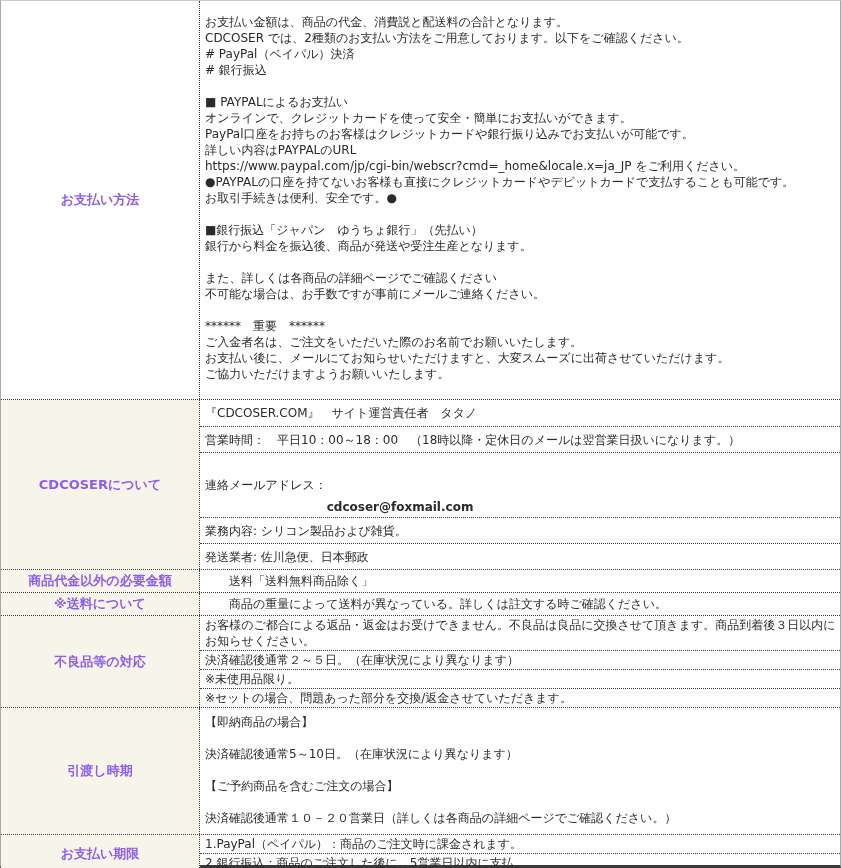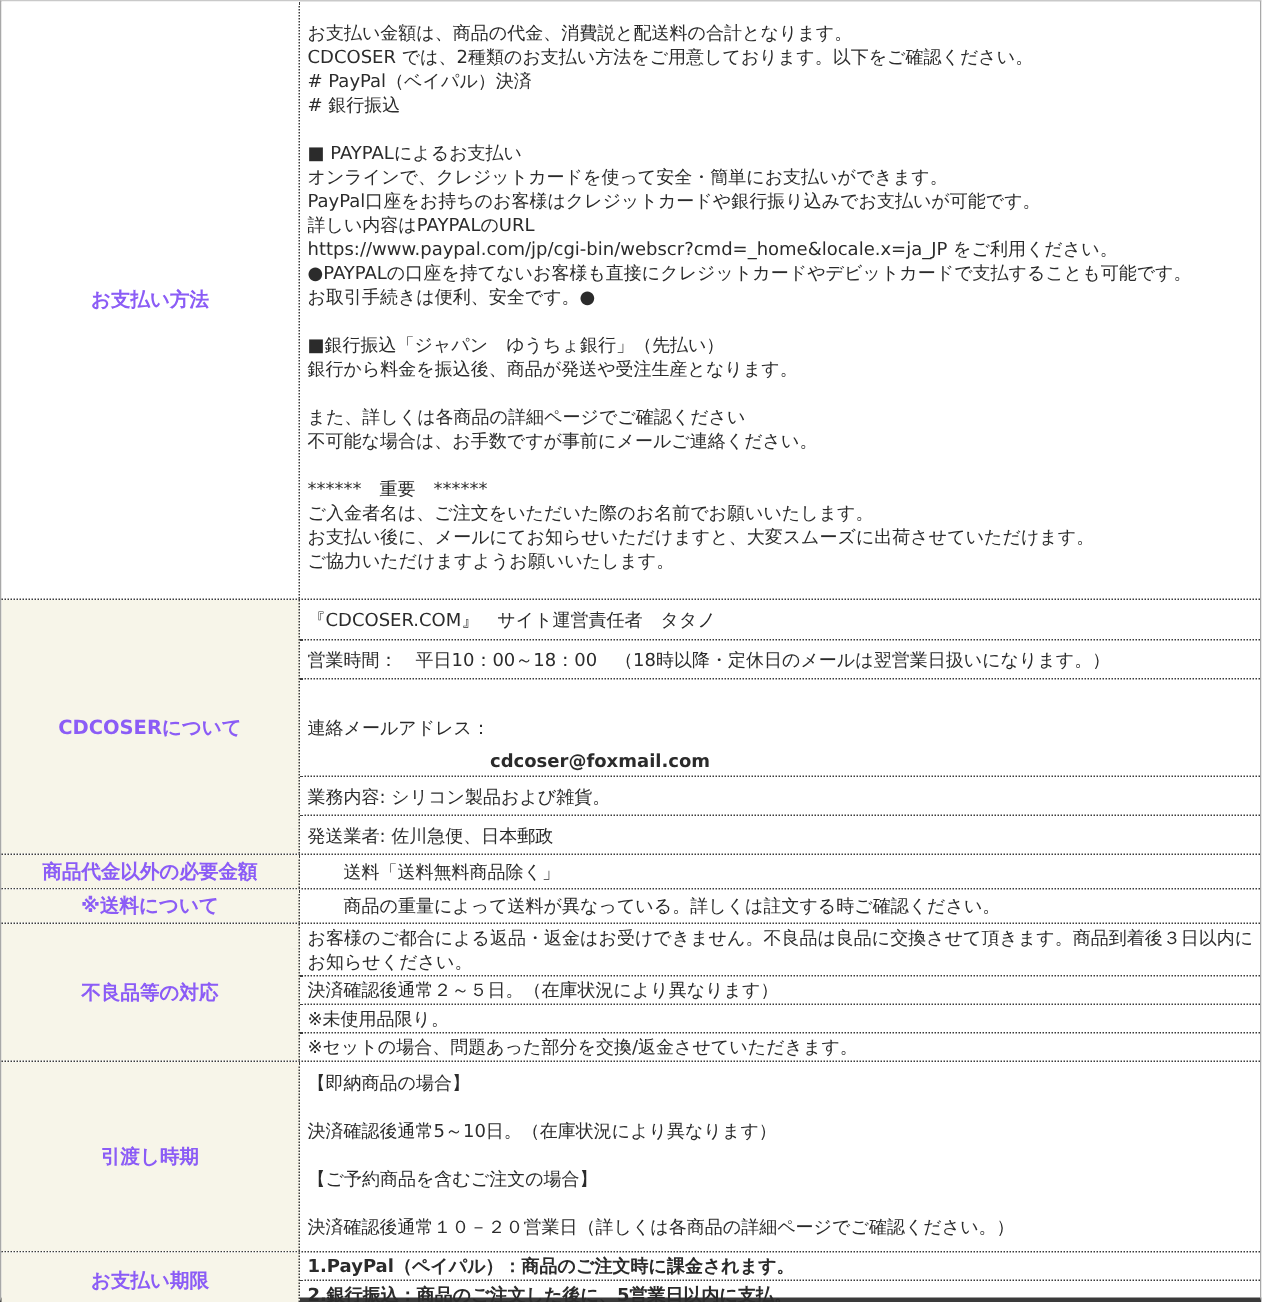--- a/index.html
+++ b/index.html
@@ -34,21 +34,21 @@
     display:flex; align-items:center; flex:1 1 auto;
   }
   .subrow + .subrow { border-top:1px dotted #3c3c3c; }
   .ln { min-height:16px; line-height:16px; white-space:pre-wrap; }
   .row-payment .ccell { min-height:398px; }
   .row-delivery .ccell { min-height:126px; padding-top:6px; }
   .row-about .subrow { min-height:26px; }
   .row-fees .subrow, .row-shipping .subrow { min-height:21px;margin-left:24px; }
   .row-defective .subrow-tall { min-height:40px; align-items:flex-end; }
   .row-defective .subrow { min-height:15px; padding-top:1px; padding-bottom:1px; }
-  .row-deadline .subrow { min-height:15px; padding-top:1px; padding-bottom:1px;font-weight:bold; }
+  .row-deadline .subrow { min-height:15px; padding-top:1px; padding-bottom:1px; }
   .row-return-period .subrow { min-height:24px; }
   .row-return-shipping .subrow { min-height:17px; }
   .bold { font-weight:bold;margin-top:44px; }
 </style>
 </head>
 <body>
 
 <div class="info-table">
 
   <div class="trow row-payment">

